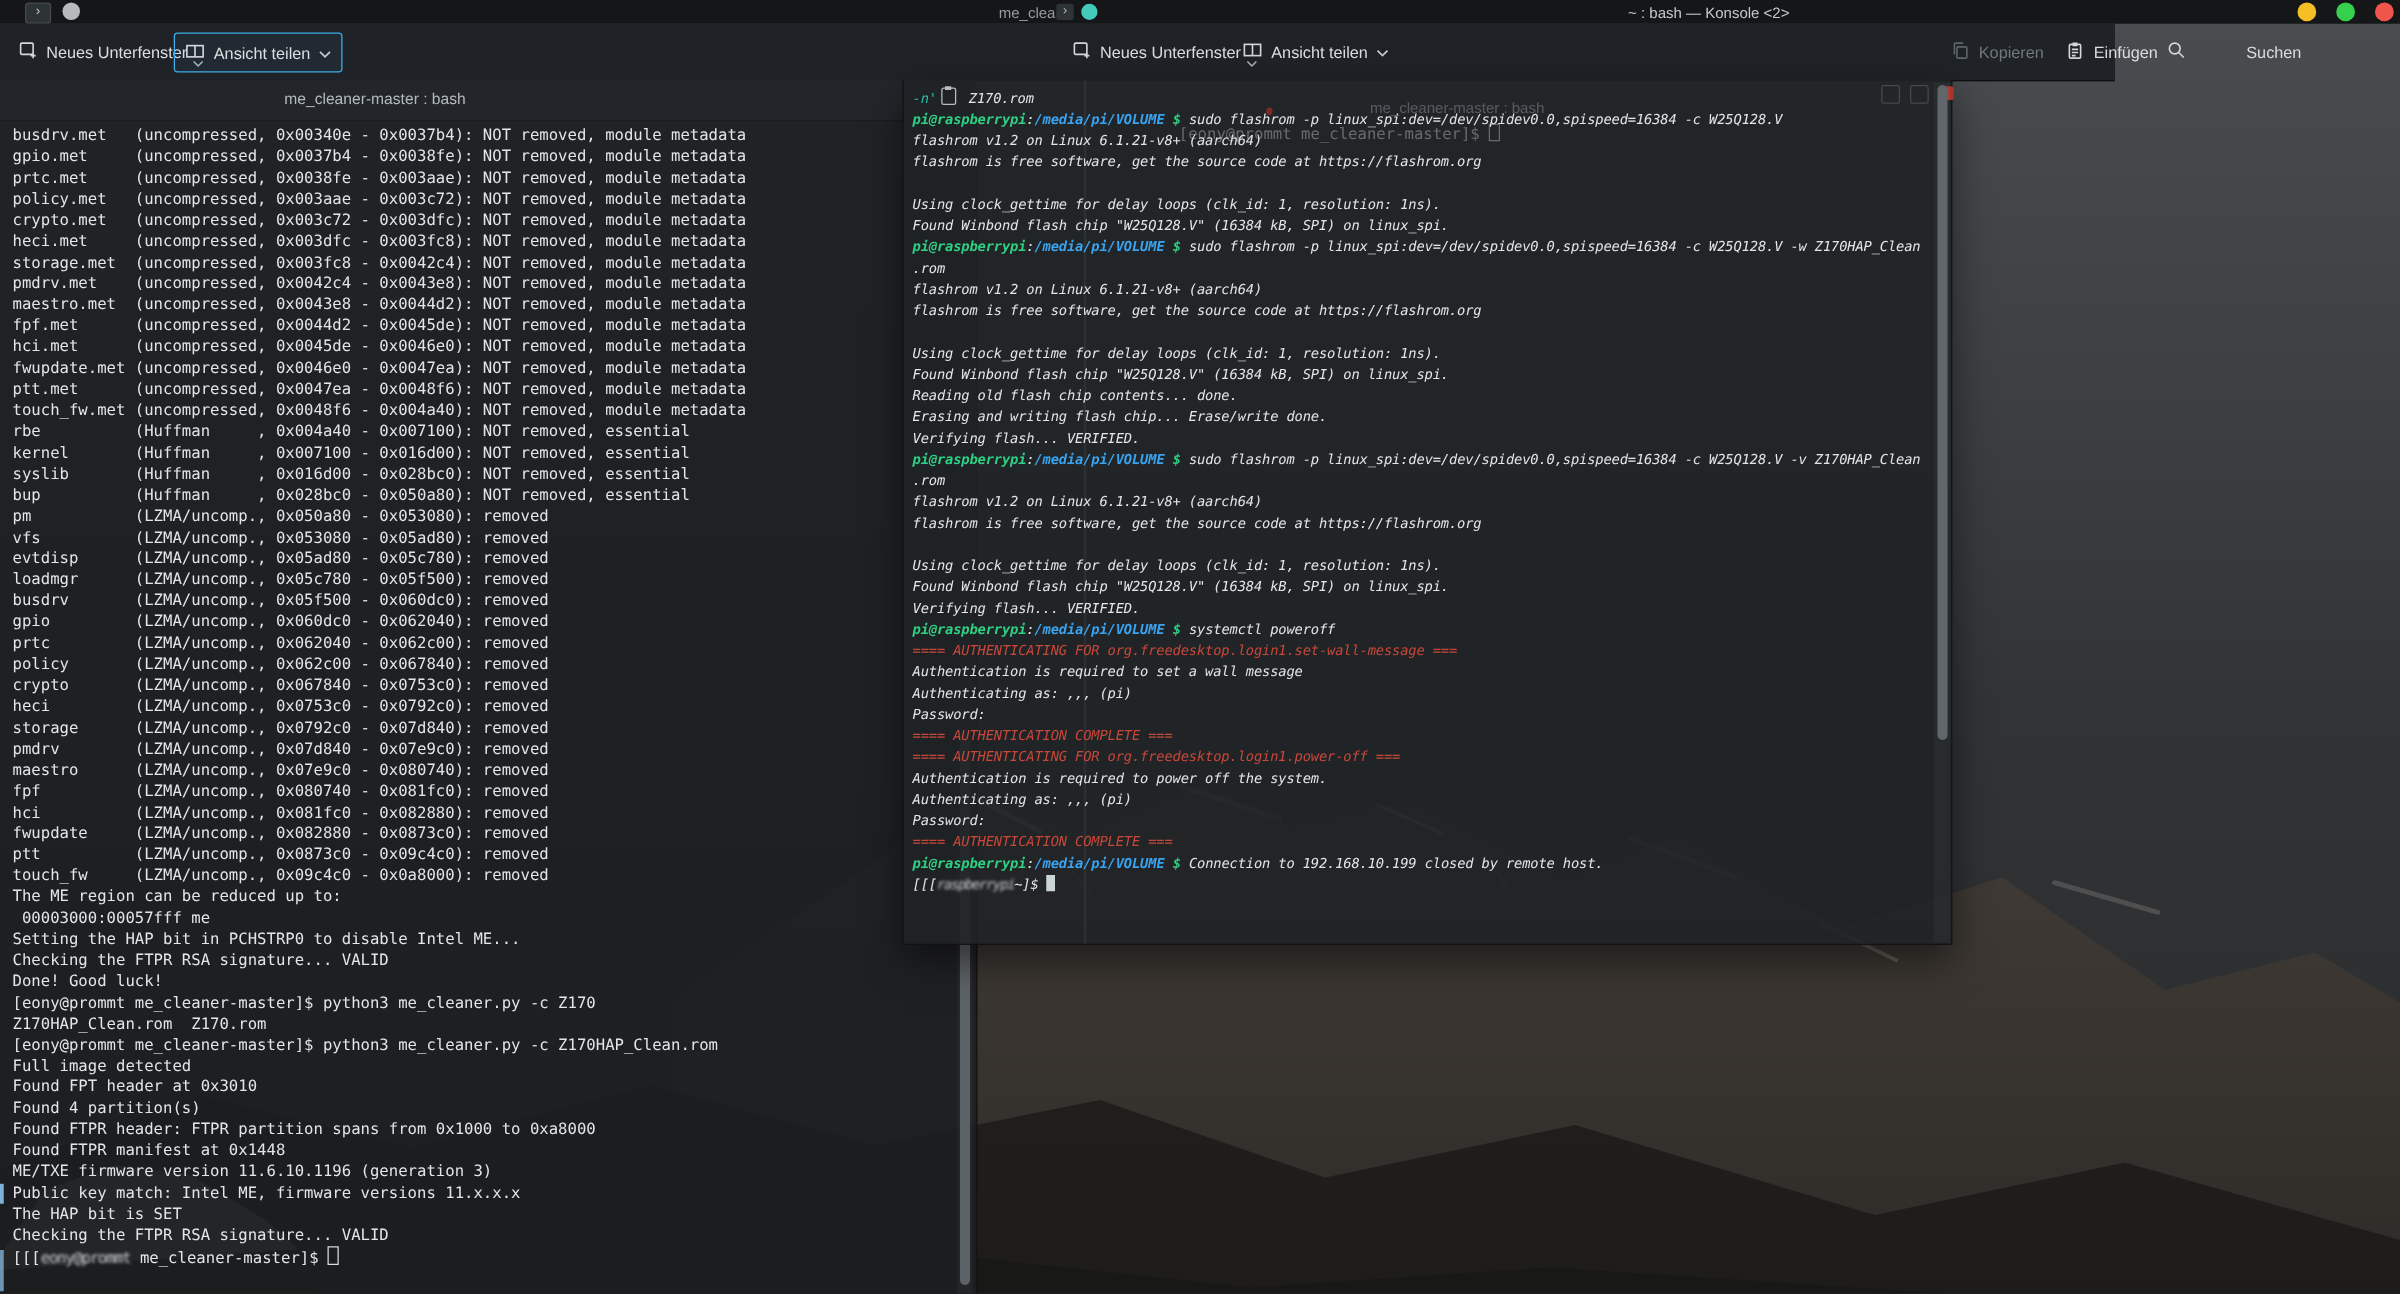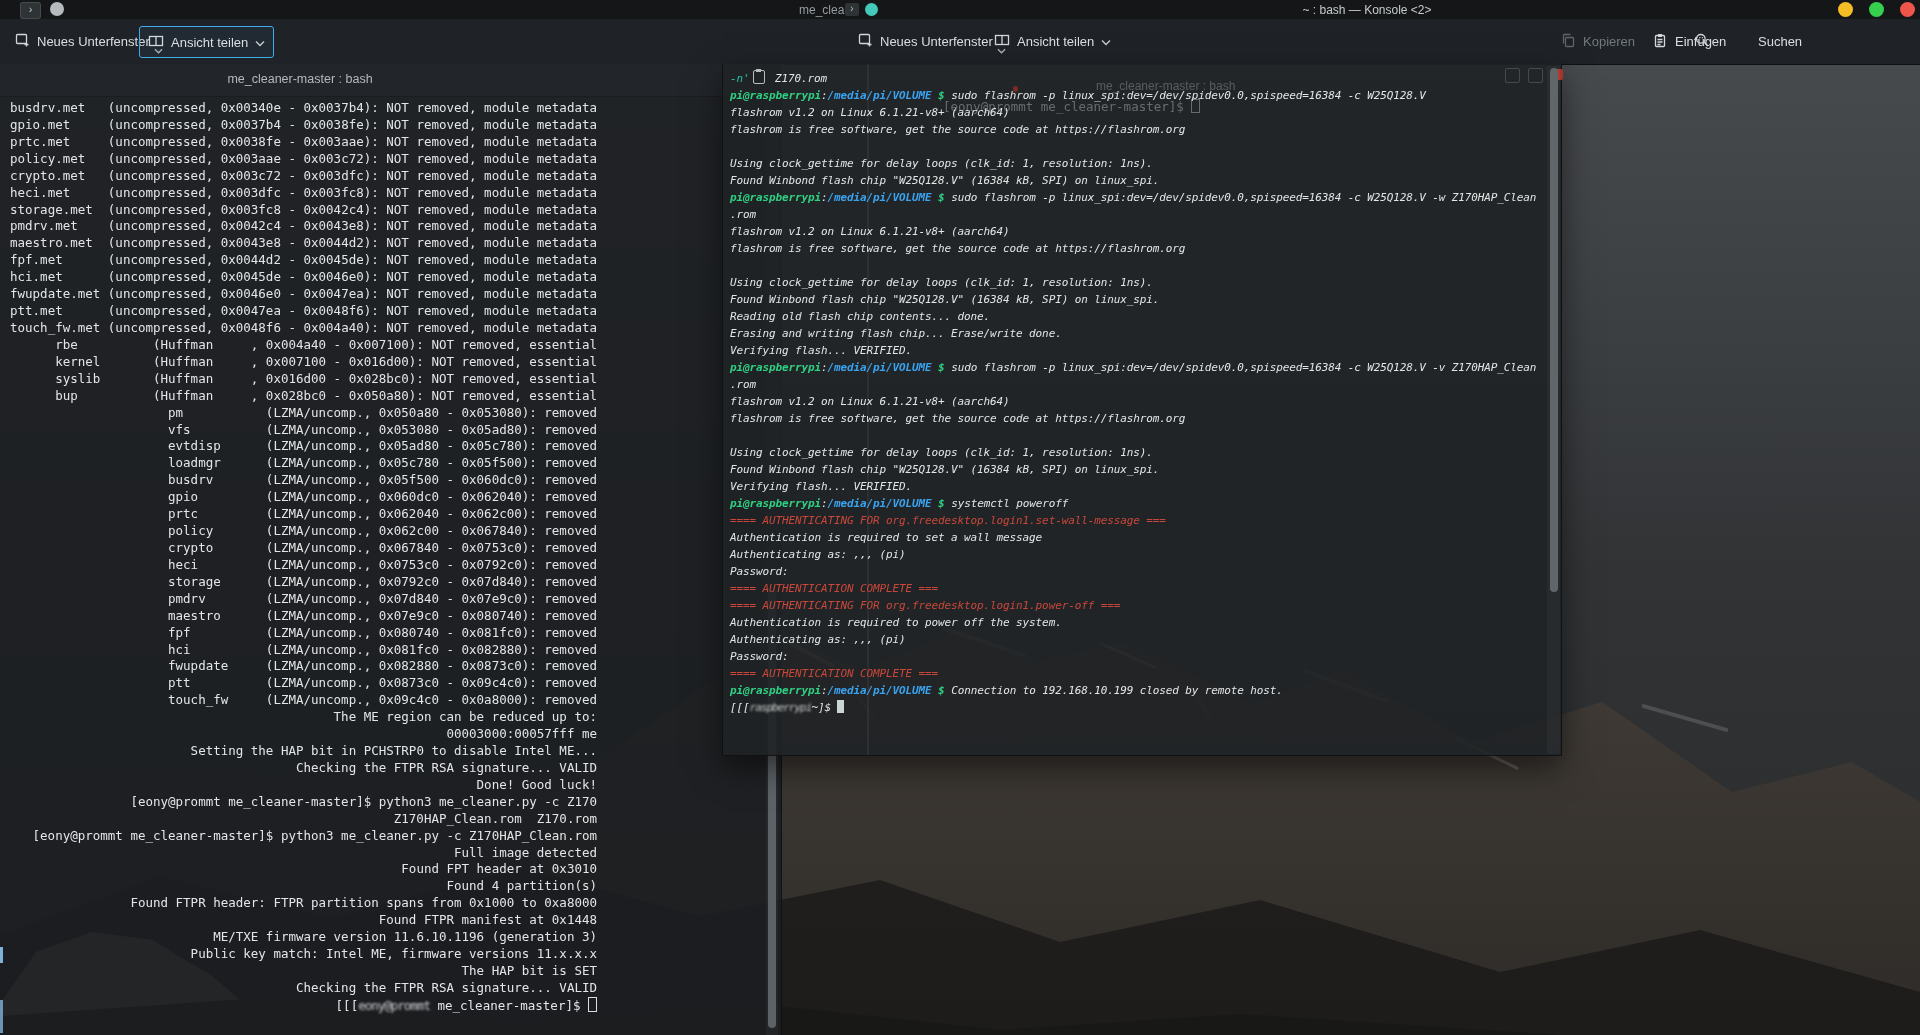--- a/index.html
+++ b/index.html
@@ -40,37 +40,37 @@
   .bgtab-label{position:absolute;left:799px;top:3px;font-size:12px;color:#969ca0;}
   .bgtab-box{position:absolute;left:845px;top:3px;width:14px;height:13px;background:#2e3336;
     border-radius:2px;color:#b9bec1;font-size:10px;line-height:12px;text-align:center;}
   .tab-dot{position:absolute;left:865px;top:3px;width:13px;height:13px;border-radius:50%;}
   .win-title{position:absolute;left:1367px;top:3px;transform:translateX(-50%);
     font-size:12px;color:#c6cbce;white-space:nowrap;}
   .tl{position:absolute;top:2px;width:15px;height:15px;border-radius:50%;}
   .tl-y{left:1838px;} .tl-g{left:1869px;} .tl-r{left:1900px;}
 
   
-  .toolbar{position:absolute;left:0;top:19px;width:1920px;height:45px;background:#1f2327;
+  .toolbar{position:absolute;left:0;top:19px;width:1692px;height:45px;background:#1f2327;
     border-bottom:1px solid #0e1012;}
   .tbtn{position:absolute;top:7px;height:30px;display:flex;align-items:center;gap:7px;
     padding:0 8px;border-radius:3px;color:#dcdfe2;font-size:13px;white-space:nowrap;}
   .tbtn svg{flex:0 0 auto;}
   .outlined{border:1px solid #3daee9;background:rgba(61,174,233,.06);}
   .minichev{margin:16px 0 0 -3px;}
   .disabled{color:#71787c;}
   .disabled svg *{stroke:#5f666a;}
 
   
   .left-tabbar{position:absolute;left:0;top:64px;width:781px;height:32px;background:#22262a;
     border-bottom:1px solid rgba(0,0,0,.45);}
   .left-tab-title{position:absolute;left:300px;top:8px;transform:translateX(-50%);
     font-size:12.5px;color:#b4b9bd;white-space:nowrap;}
   .left-terminal{position:absolute;left:0;top:96px;width:781px;height:939px;
-    background:rgba(27,30,33,.88);border-right:1px solid rgba(0,0,0,.4);text-align:right;}
+    background:rgba(27,30,33,.88);border-right:1px solid rgba(0,0,0,.4);}
   .left-lines{position:absolute;left:10px;top:4px;
     font-family:"DejaVu Sans Mono",monospace;font-size:12.5px;line-height:16.93px;color:#e3e5e6;}
   .left-lines .tline{height:16.93px;white-space:pre;}
   .lsel1{position:absolute;left:0;top:851px;width:3px;height:16px;background:#7fb2d9;}
   .lsel2{position:absolute;left:0;top:904px;width:3px;height:33px;background:rgba(127,178,217,.8);}
   .lscroll-track{position:absolute;left:766px;top:0;width:12px;height:939px;background:rgba(255,255,255,.04);}
   .lscroll-thumb{position:absolute;left:768px;top:492px;width:8px;height:440px;background:#5c6266;border-radius:4px;}
 
   
   .right-terminal{position:absolute;left:722px;top:64px;width:840px;height:692px;
@@ -188,21 +188,21 @@
       <span>Kopieren</span>
     </div>
     <div class="tbtn" style="left:1644px;">
       <span><svg width="16" height="16" viewBox="0 0 16 16" fill="none" stroke="#d3d7da" stroke-width="1.3">
             <rect x="3.5" y="3.5" width="9" height="11" rx="1"></rect>
             <rect x="6" y="2" width="4" height="3" fill="#d3d7da" stroke="none"></rect>
             <path d="M5.5 7.5h5M5.5 10h5M5.5 12.5h3"></path>
           </svg></span>
       <span>Einfügen</span>
     </div>
-    <div class="tbtn" style="left:1686px;gap:48px;">
+    <div class="tbtn" style="left:1725px;gap:48px;">
       <span><svg width="16" height="16" viewBox="0 0 16 16" fill="none" stroke="#d3d7da" stroke-width="1.3">
             <circle cx="6.8" cy="6.8" r="4.3"></circle>
             <line x1="10.2" y1="10.2" x2="14" y2="14"></line>
           </svg></span>
       <span>Suchen</span>
     </div>
   </div>
 
   <div class="left-tabbar">
     <span class="left-tab-title">me_cleaner-master : bash</span>

